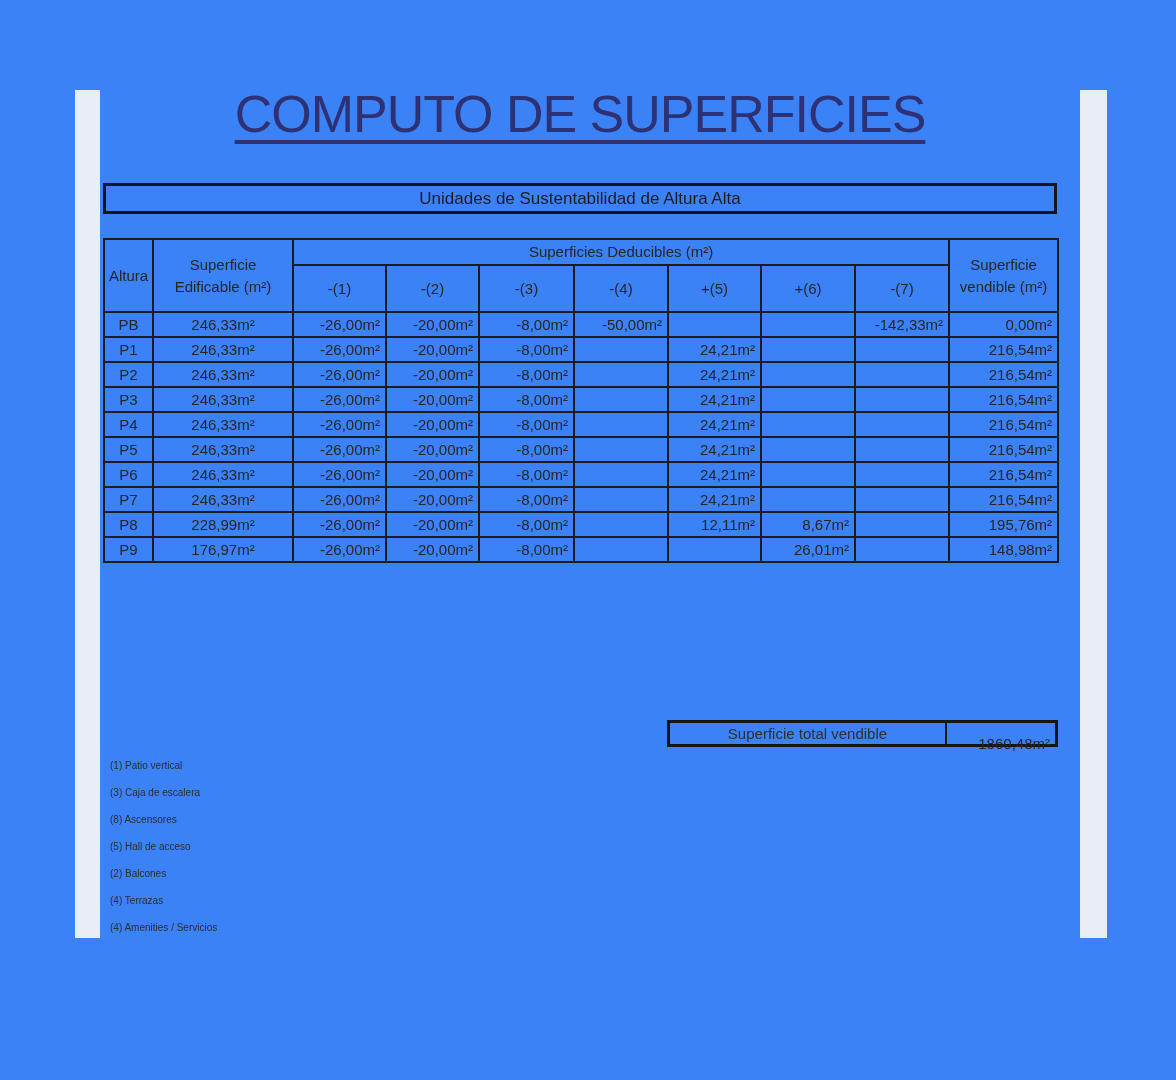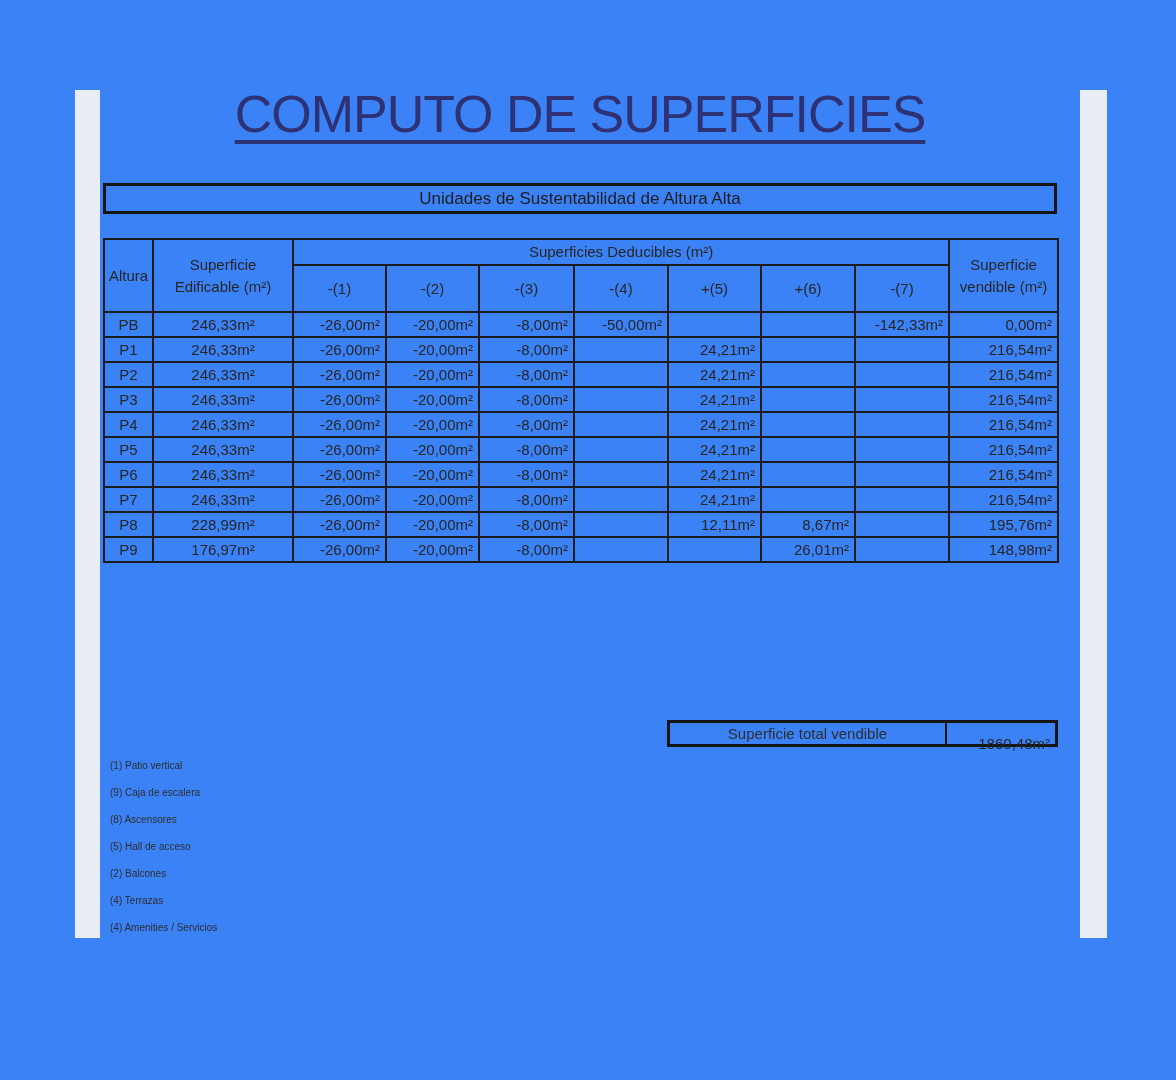--- a/index.html
+++ b/index.html
@@ -249,21 +249,21 @@
       </tbody>
   </table>
 
   <div class="total-box">
     <div class="total-label">Superficie total vendible</div>
     <div class="total-value">1860,48m²</div>
   </div>
 
   <div class="footnotes">
     <div class="fn">(1) Patio vertical</div>
-    <div class="fn">(9) Caja de escalera</div>
+    <div class="fn">(3) Caja de escalera</div>
     <div class="fn">(8) Ascensores</div>
     <div class="fn">(5) Hall de acceso</div>
     <div class="fn">(2) Balcones</div>
     <div class="fn">(4) Terrazas</div>
     <div class="fn">(4) Amenities / Servicios</div>
   </div>
 
 </div>
 
 </body></html>

